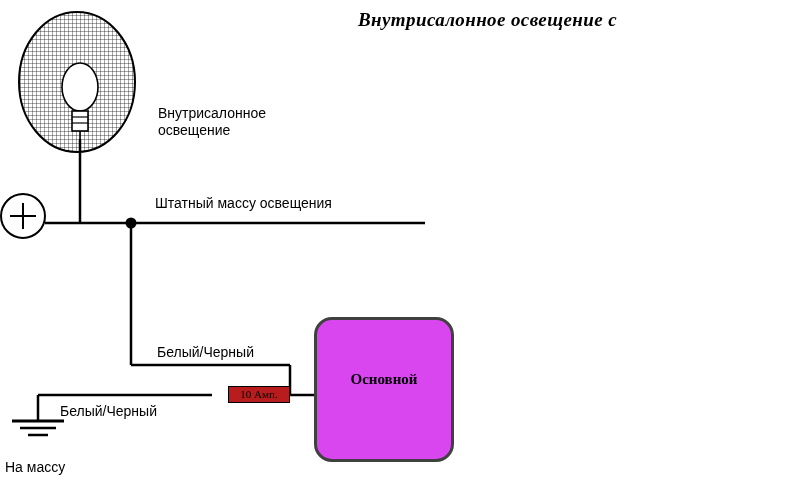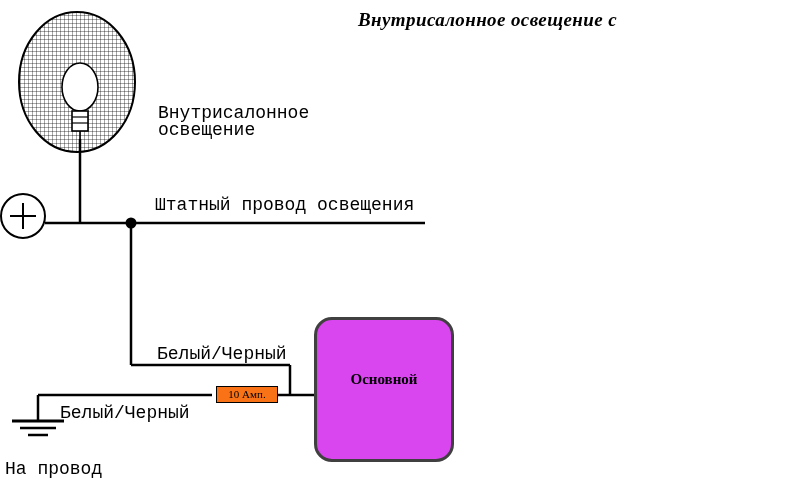--- a/index.html
+++ b/index.html
@@ -25,22 +25,22 @@
     font-size: 19px;
     color: #000000;
     white-space: nowrap;
     letter-spacing: 0.4px;
   }
   #title-1 { left: 358px; top: 2px; }
   #title-2 { left: 358px; top: 42px; }
 
   .label {
     position: absolute;
-    font-family: Liberation Mono, monospace;
-    font-size: 18px;
+    font-family: Liberation Sans, sans-serif;
+    font-size: 14px;
     color: #000000;
     white-space: nowrap;
   }
   .label.two-line { line-height: 17px; white-space: normal; width: 175px; }
 
   #label-interior   { left: 158px; top: 98px; }
   #label-standard   { left: 155px; top: 188px; }
   #label-wb-1       { left: 157px; top: 337px; }
   #label-wb-2       { left: 60px;  top: 396px; }
   #label-ground     { left: 5px;   top: 452px; }
@@ -72,26 +72,26 @@
     text-align: center;
     font-family: "Liberation Serif", serif;
     font-weight: bold;
     font-size: 15px;
     line-height: 26px;
     color: #000000;
   }
 
   #fuse-box {
     position: absolute;
-    left: 216px;
+    left: 228px;
     top: 379px;
     width: 62px;
     height: 17px;
     border: 1.5px solid #000000;
-    background: #f97316;
+    background: #b91c1c;
     box-sizing: border-box;
   }
   #fuse-box .fuse-text {
     position: absolute;
     left: 0; right: 0; top: 1px;
     text-align: center;
     font-family: "Liberation Serif", serif;
     font-size: 11px;
     color: #000000;
   }
@@ -155,18 +155,18 @@
     <div class="mu-text">
       <div>Основной</div>
     </div>
   </div>
 
   <div id="fuse-box">
     <div class="fuse-text">10 Амп.</div>
   </div>
 
   <div class="label two-line" id="label-interior">Внутрисалонное освещение</div>
-  <div class="label" id="label-standard">Штатный провод освещения</div>
+  <div class="label" id="label-standard">Штатный массу освещения</div>
   <div class="label" id="label-wb-1">Белый/Черный</div>
   <div class="label" id="label-wb-2">Белый/Черный</div>
-  <div class="label" id="label-ground">На провод</div>
+  <div class="label" id="label-ground">На массу</div>
 
 </div>
 
 </body></html>

